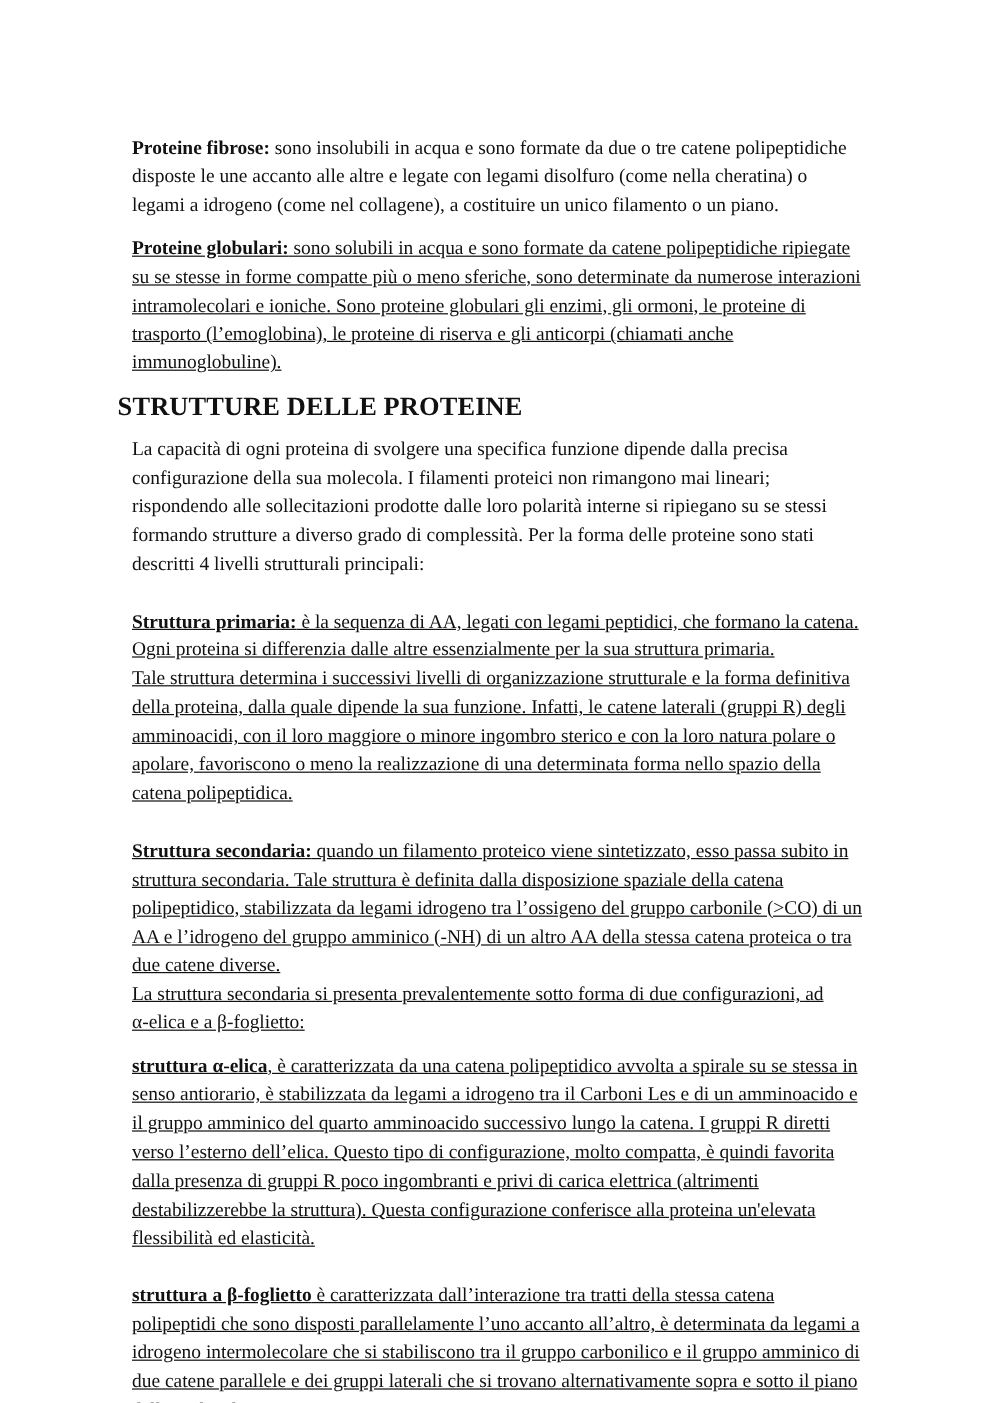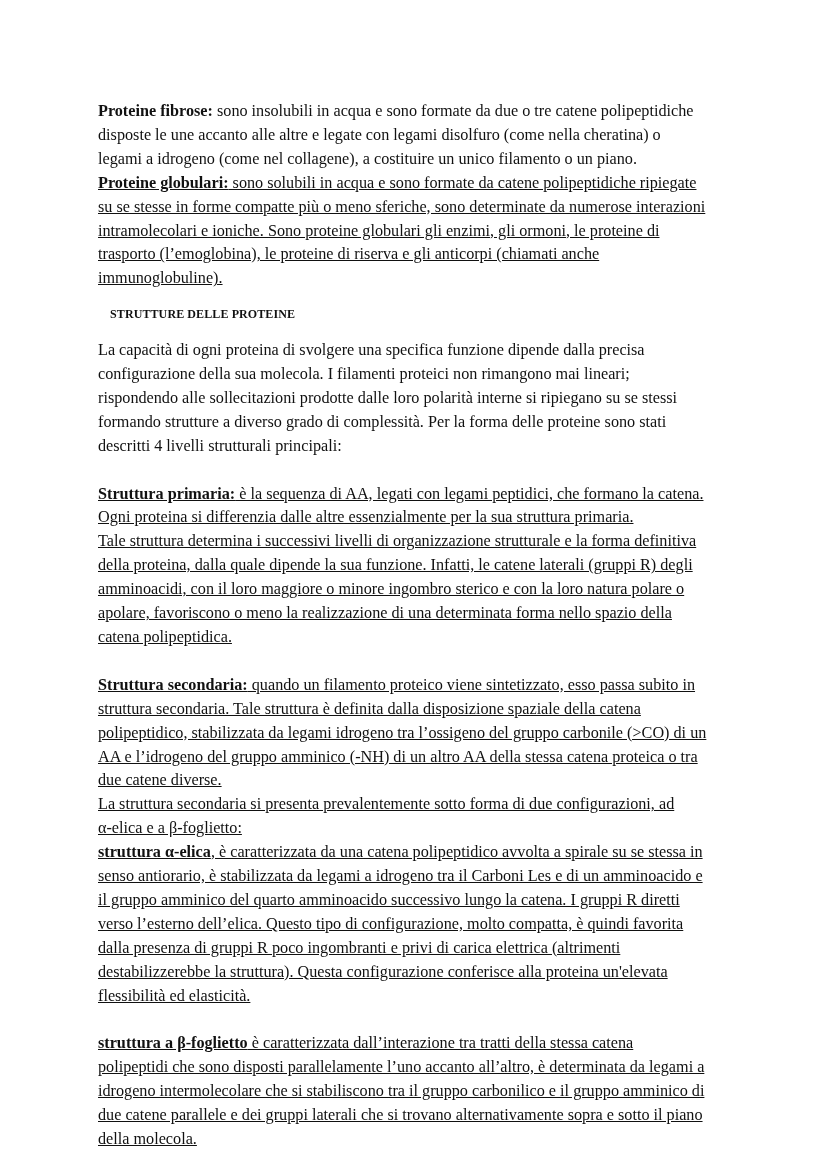--- a/index.html
+++ b/index.html
@@ -23,37 +23,37 @@
     box-sizing: border-box;
     padding: 100px 96px 0 98px;
   }
   .doc-body {
     font-size: 16.2px;
     line-height: 23.9px;
     text-align: left;
     color: #111111;
   }
   .para {
-    margin: 0;
+    margin: 12px;
     padding: 0;
   }
   .para + .para {
     margin-top: 0;
     text-decoration: underline;
   }
   .para.spaced {
     margin-top: 23.9px;
   }
   .lead {
     font-weight: bold;
   }
   .section-heading {
     font-weight: bold;
-    margin: 12px;
-    font-size: 12px;
+    margin: 0;
+    font-size: 22px;
     line-height: 23.9px;
     letter-spacing: 0.1px;
   }
   .inline-run {
     white-space: normal;
   }
   
   .para br { line-height: inherit; }
 </style>
 </head>

